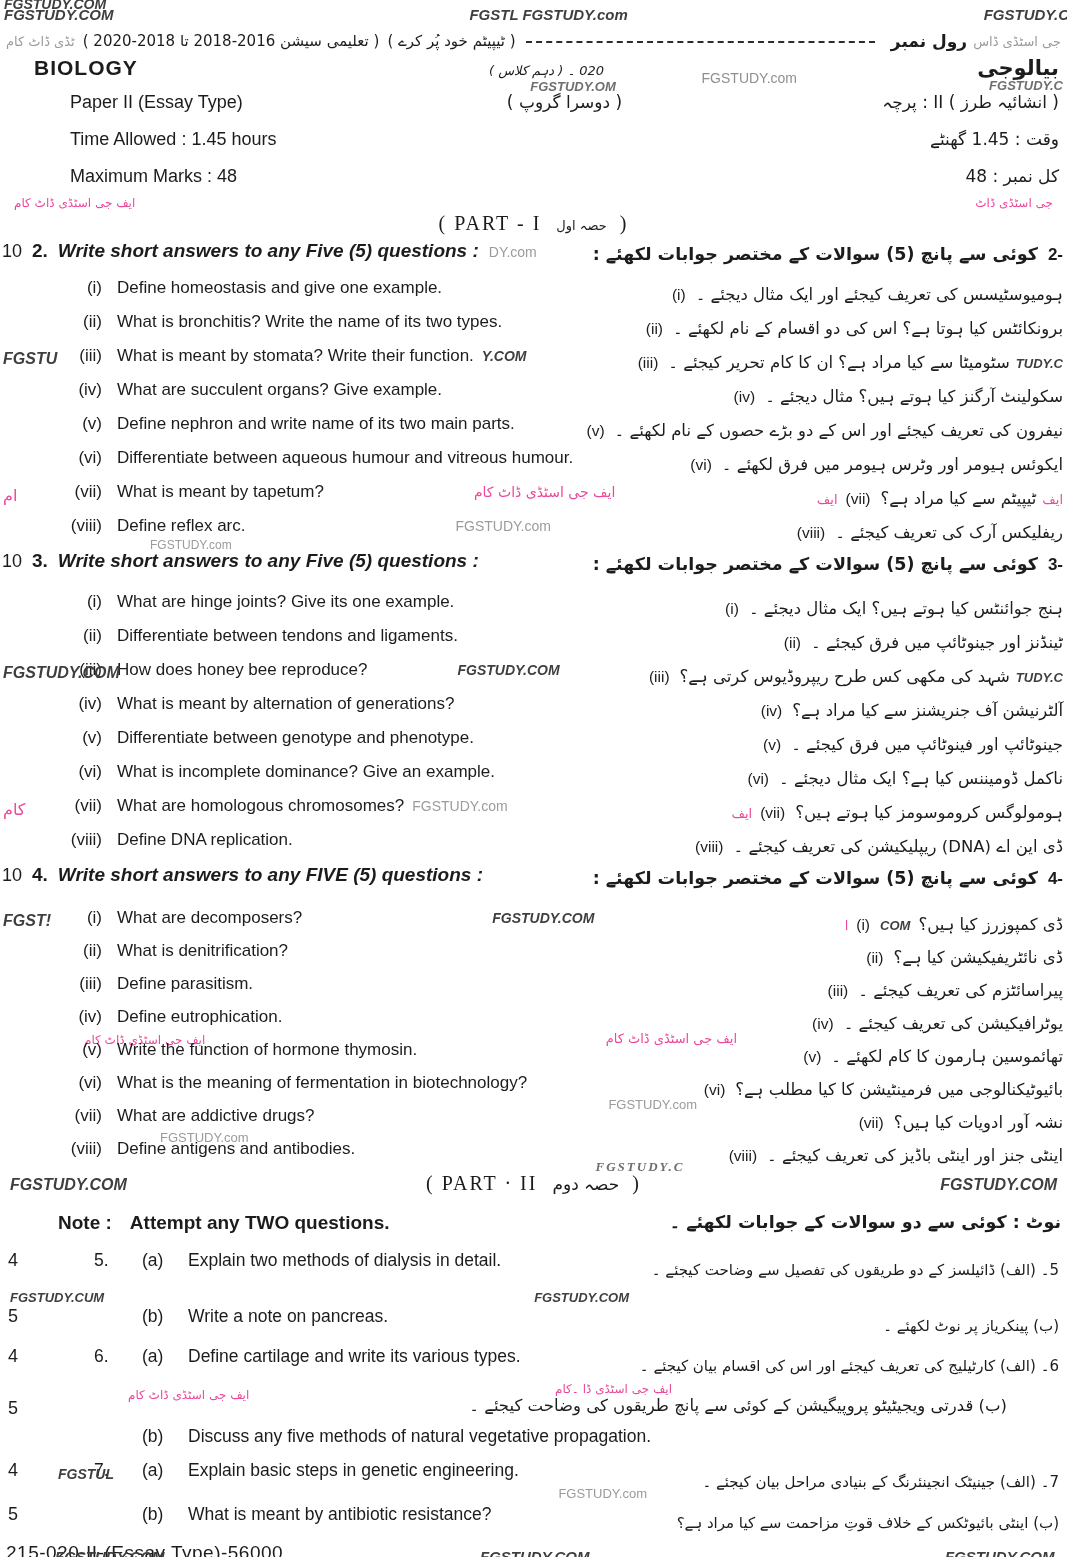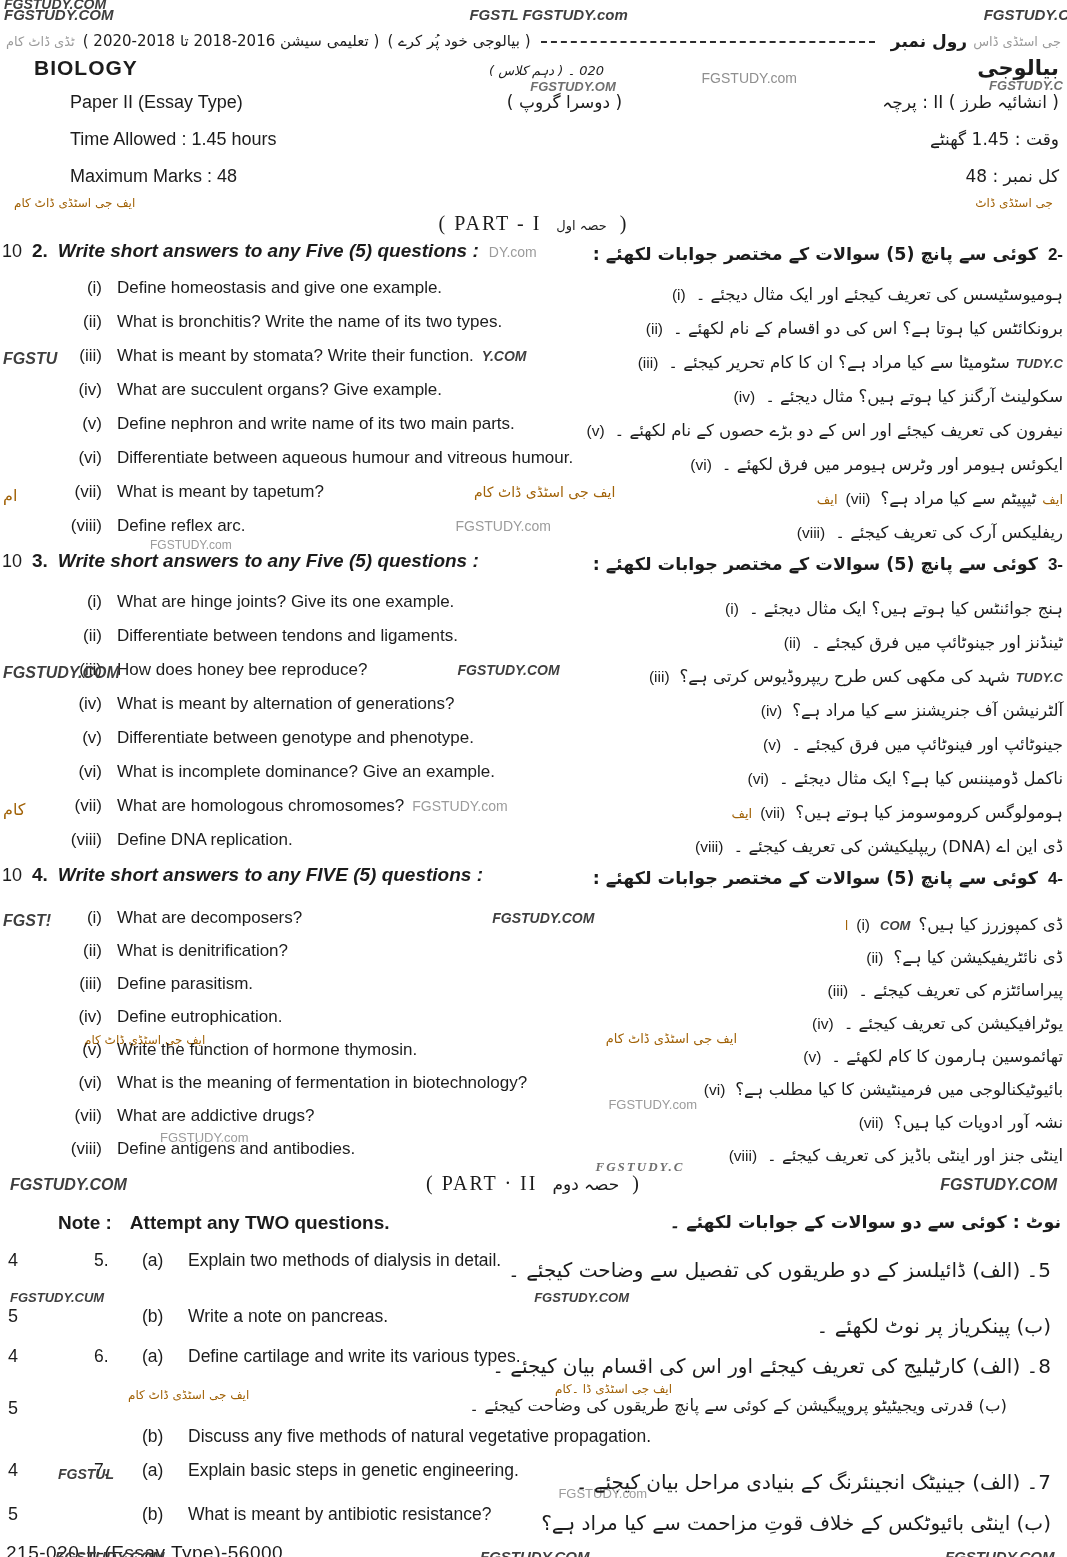--- a/index.html
+++ b/index.html
@@ -7,21 +7,21 @@
     width:1067px;height:1557px;position:relative;overflow:hidden;
     background:#ffffff;color:#1c1c1c;
     font-family:"Liberation Sans",sans-serif;
   }
   .page{position:absolute;inset:0;padding-top:6px;}
   .ur-text{font-family:"DejaVu Sans",sans-serif;direction:rtl;}
   
   .wm{color:#9b9b9b;}
   .wmi{color:#6f6f6f;font-style:italic;font-weight:bold;}
   .wmd{color:#3f3f3f;font-style:italic;font-weight:bold;}
-  .wmu{color:#a16207;font-size:12px;font-family:"DejaVu Sans",sans-serif;}
+  .wmu{color:#ec4899;font-size:12px;font-family:"DejaVu Sans",sans-serif;}
   
   .topwm{display:flex;justify-content:space-between;padding:0 4px;height:20px;font-size:15px;}
   .topwm .r{margin-right:-6px;}
   
   .roll{display:flex;align-items:center;direction:rtl;height:30px;padding:0 6px;font-size:15px;position:relative;}
   .roll .lbl{font-size:17px;font-weight:bold;margin:0 6px;}
   .roll .dashes{flex:1;border-bottom:2px dashed #2c2c2c;margin:0 10px;height:1px;}
   .roll .frag{font-size:13px;}
   .roll-underwm{position:absolute;top:44px;right:270px;font-size:14px;color:#8f8f8f;}
   
@@ -71,21 +71,21 @@
   .p2head .c2 .ur-text{font-size:17px;letter-spacing:0;margin:0 8px;}
   .noterow{height:38px;display:flex;align-items:baseline;position:relative;}
   .noterow .nl{font-size:19px;font-weight:bold;padding-left:58px;}
   .noterow .nt{font-size:19px;font-weight:bold;margin-left:18px;}
   .noterow .nur{position:absolute;right:6px;font-size:17.5px;font-weight:bold;}
   .prow{min-height:40px;display:flex;align-items:baseline;position:relative;}
   .prow .pmark{width:86px;flex:none;font-size:18px;padding-left:8px;}
   .prow .pno{width:48px;flex:none;font-size:17.5px;}
   .prow .psub{width:46px;flex:none;font-size:17.5px;}
   .prow .pen{font-size:17.5px;}
-  .prow .pur{position:absolute;right:16px;top:50%;transform:translateY(-52%);white-space:nowrap;font-size:20px;}
+  .prow .pur{position:absolute;right:8px;top:50%;transform:translateY(-52%);white-space:nowrap;font-size:15px;}
   .prow .pwm{position:absolute;left:58px;top:6px;font-size:14px;}
   .prow .pwmb{position:absolute;right:420px;top:26px;font-size:13px;}
   .pwmrow{height:16px;display:flex;padding-left:10px;font-size:13px;}
   .pwmrow .m2{margin-left:430px;}
   .q6midrow{min-height:40px;position:relative;}
   .q6midrow .mmark{position:absolute;left:8px;top:12px;font-size:18px;}
   .q6midrow .mwml{position:absolute;left:128px;top:2px;}
   .q6midrow .mwmm{position:absolute;right:395px;top:-4px;}
   .q6midrow .mur{position:absolute;right:60px;top:10px;white-space:nowrap;font-size:16.5px;}
   
@@ -104,21 +104,21 @@
   <div class="topwm">
     <span class="wmd">FGSTUDY.COM</span>
     <span class="wmd">FGSTL FGSTUDY.com</span>
     <span class="wmd r">FGSTUDY.C</span>
   </div>
 
   <div class="roll ur-text">
     <span class="frag wm">جی اسٹڈی ڈاس</span>
     <span class="lbl">رول نمبر</span>
     <span class="dashes"></span>
-    <span>( بیالوجی خود پُر کرے )</span>
+    <span>( ٹیپیٹم خود پُر کرے )</span>
     <span style="margin:0 8px;">( تعلیمی سیشن 2016-2018 تا 2018-2020 )</span>
     <span class="frag wm">ٹڈی ڈاٹ کام</span>
     <span class="roll-underwm" style="font-family:'Liberation Sans',sans-serif;">FGSTUDY.com</span>
   </div>
 
   <div class="h3 titlerow">
     <div class="c1 title-en">BIOLOGY</div>
     <div class="c2 classline ur-text">020 ۔ ( دہم کلاس )</div>
     <div class="c3 title-ur ur-text">بیالوجی</div>
   </div>
@@ -450,21 +450,21 @@
     <span class="psub">(b)</span>
     <span class="pen">Write a note on pancreas.</span>
     <span class="pur ur-text">(ب) پینکریاز پر نوٹ لکھئے ۔</span>
   </div>
 
   <div class="prow">
     <span class="pmark">4</span>
     <span class="pno">6.</span>
     <span class="psub">(a)</span>
     <span class="pen">Define cartilage and write its various types.</span>
-    <span class="pur ur-text">8۔ (الف) کارٹیلیج کی تعریف کیجئے اور اس کی اقسام بیان کیجئے ۔</span>
+    <span class="pur ur-text">6۔ (الف) کارٹیلیج کی تعریف کیجئے اور اس کی اقسام بیان کیجئے ۔</span>
   </div>
   <div class="q6midrow">
     <span class="mmark">5</span>
     <span class="mwml wmu">ایف جی اسٹڈی ڈاٹ کام</span>
     <span class="mwmm wmu">ایف جی اسٹڈی ڈا ۔کام</span>
     <span class="mur ur-text">(ب) قدرتی ویجیٹیٹو پروپیگیشن کے کوئی سے پانچ طریقوں کی وضاحت کیجئے ۔</span>
   </div>
   <div class="prow" style="min-height:34px;">
     <span class="pmark"></span>
     <span class="pno"></span>

